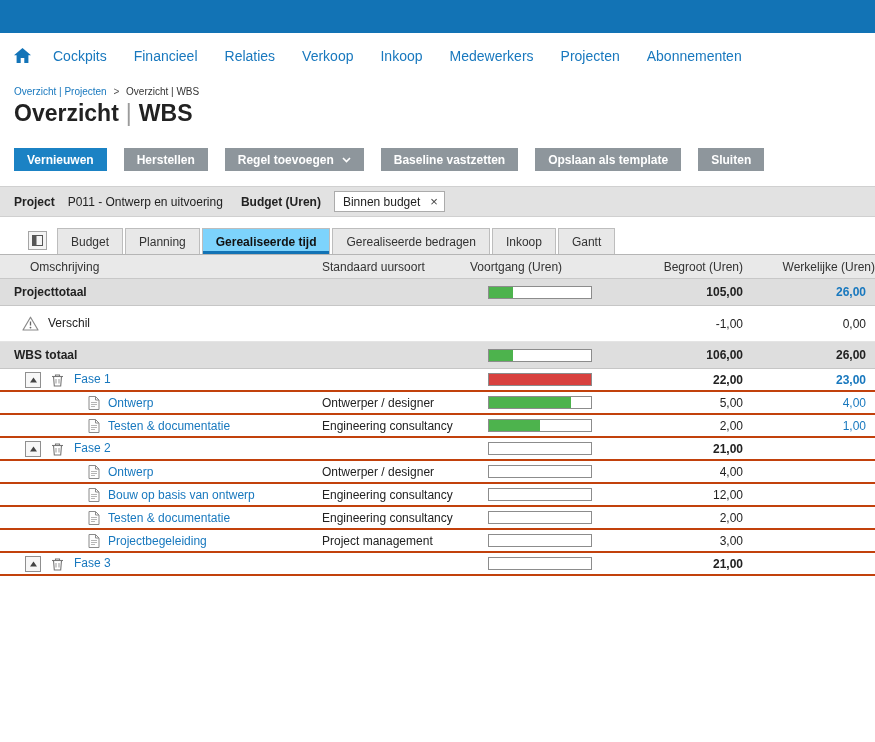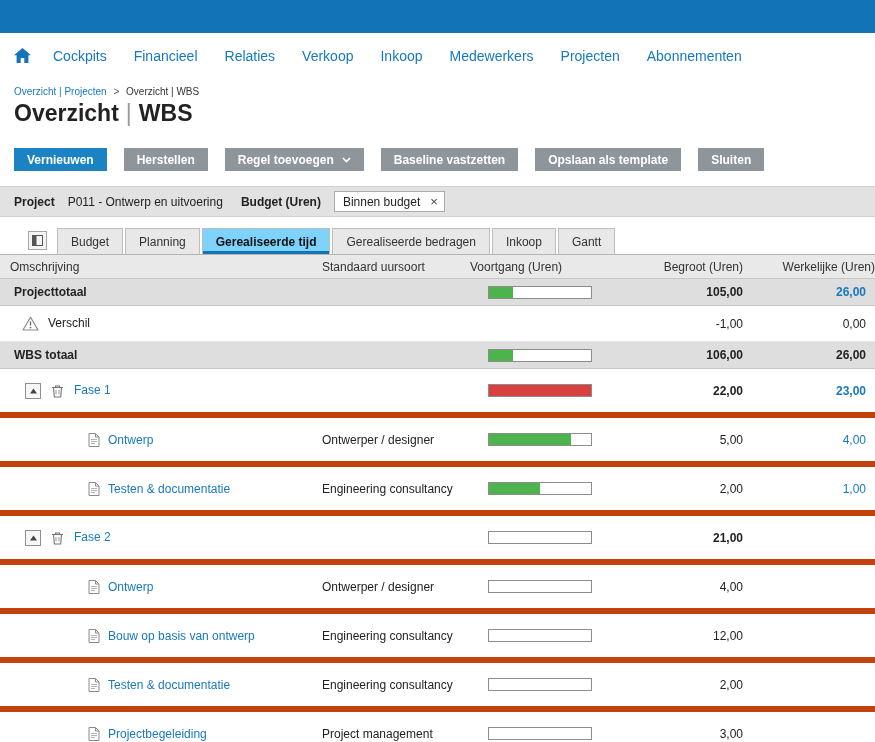--- a/index.html
+++ b/index.html
@@ -42,28 +42,28 @@
   .pinbtn{width:19px;height:19px;border:1px solid #a5a5a5;background:#f4f4f4;display:flex;
     align-items:center;justify-content:center;margin:0 10px 4px 6px;cursor:pointer;flex:0 0 auto}
   .tabs{display:flex;gap:2px;align-items:flex-end}
   .tab{background:#e8e8e8;border:1px solid #bdbdbd;border-bottom:none;padding:0 13px;
     font-size:12px;color:#333;cursor:pointer;height:26px;display:flex;align-items:center;white-space:nowrap}
   .tab.active{font-weight:bold;background:#7dd3fc;color:#111;
     box-shadow:inset 0 -3px 0 var(--accent)}
 
   .thead,.trow{display:grid;grid-template-columns:322px 148px 123px 150px 1fr;align-items:center}
   .thead{height:24px;background:#e9e9e9;border-bottom:1px solid #c8c8c8;font-size:12px;color:#333}
-  .th:first-child{padding-left:10px}
+  .th:first-child{padding-left:30px}
   .th:nth-child(4),.th:nth-child(5){text-align:right}
   .th:nth-child(5){}
 
   .trow{font-size:12px}
   .row-total{height:27px;background:#dedede;border-bottom:1px solid #c6c6c6;font-weight:bold}
   .row-warning{height:36px;border-bottom:1px solid #e4e4e4}
-  .row-phase,.row-task{height:49px;border-bottom:6px solid #c2410c}
+  .row-phase,.row-task{height:23px;border-bottom:2px solid #c2410c}
   .row-phase .num,.row-total .num{font-weight:bold}
 
   .desc{display:flex;overflow:hidden}
   .desc-total{padding-left:14px}
   .desc-warning{padding-left:22px;gap:9px}
   .desc-phase{padding-left:25px;gap:10px}
   .desc-task{padding-left:88px;gap:8px}
   .row-icon{display:flex;align-items:center;flex:0 0 auto}
   .expand-btn{width:16px;height:16px;border:1px solid #8f8f8f;background:#f7f7f7;display:flex;
     align-items:center;justify-content:center;cursor:pointer;flex:0 0 auto}

